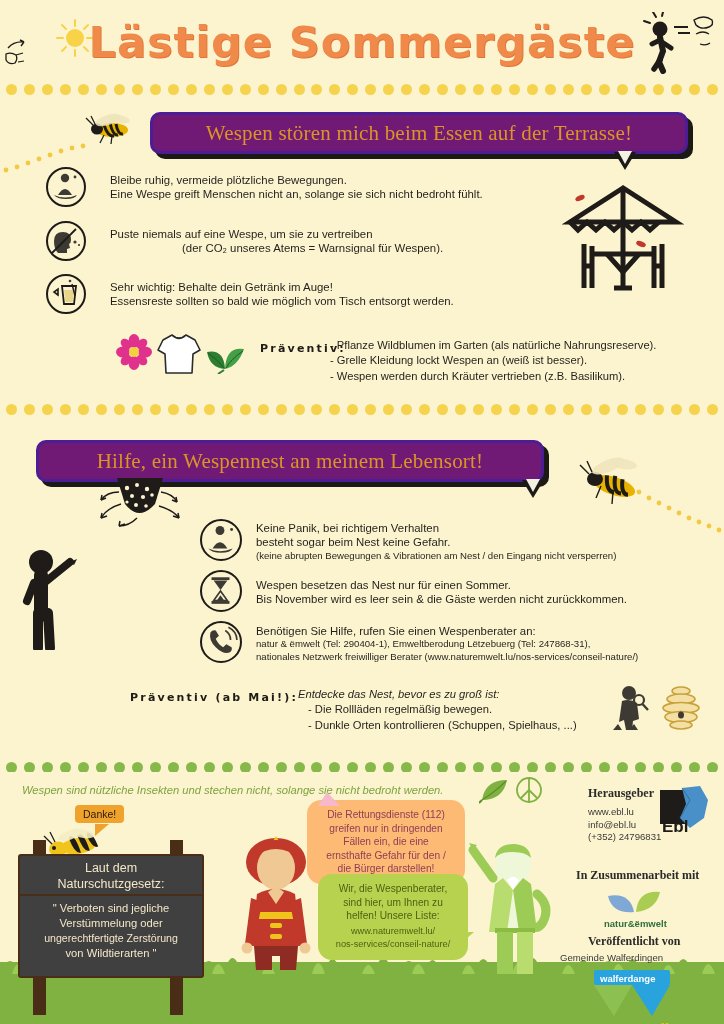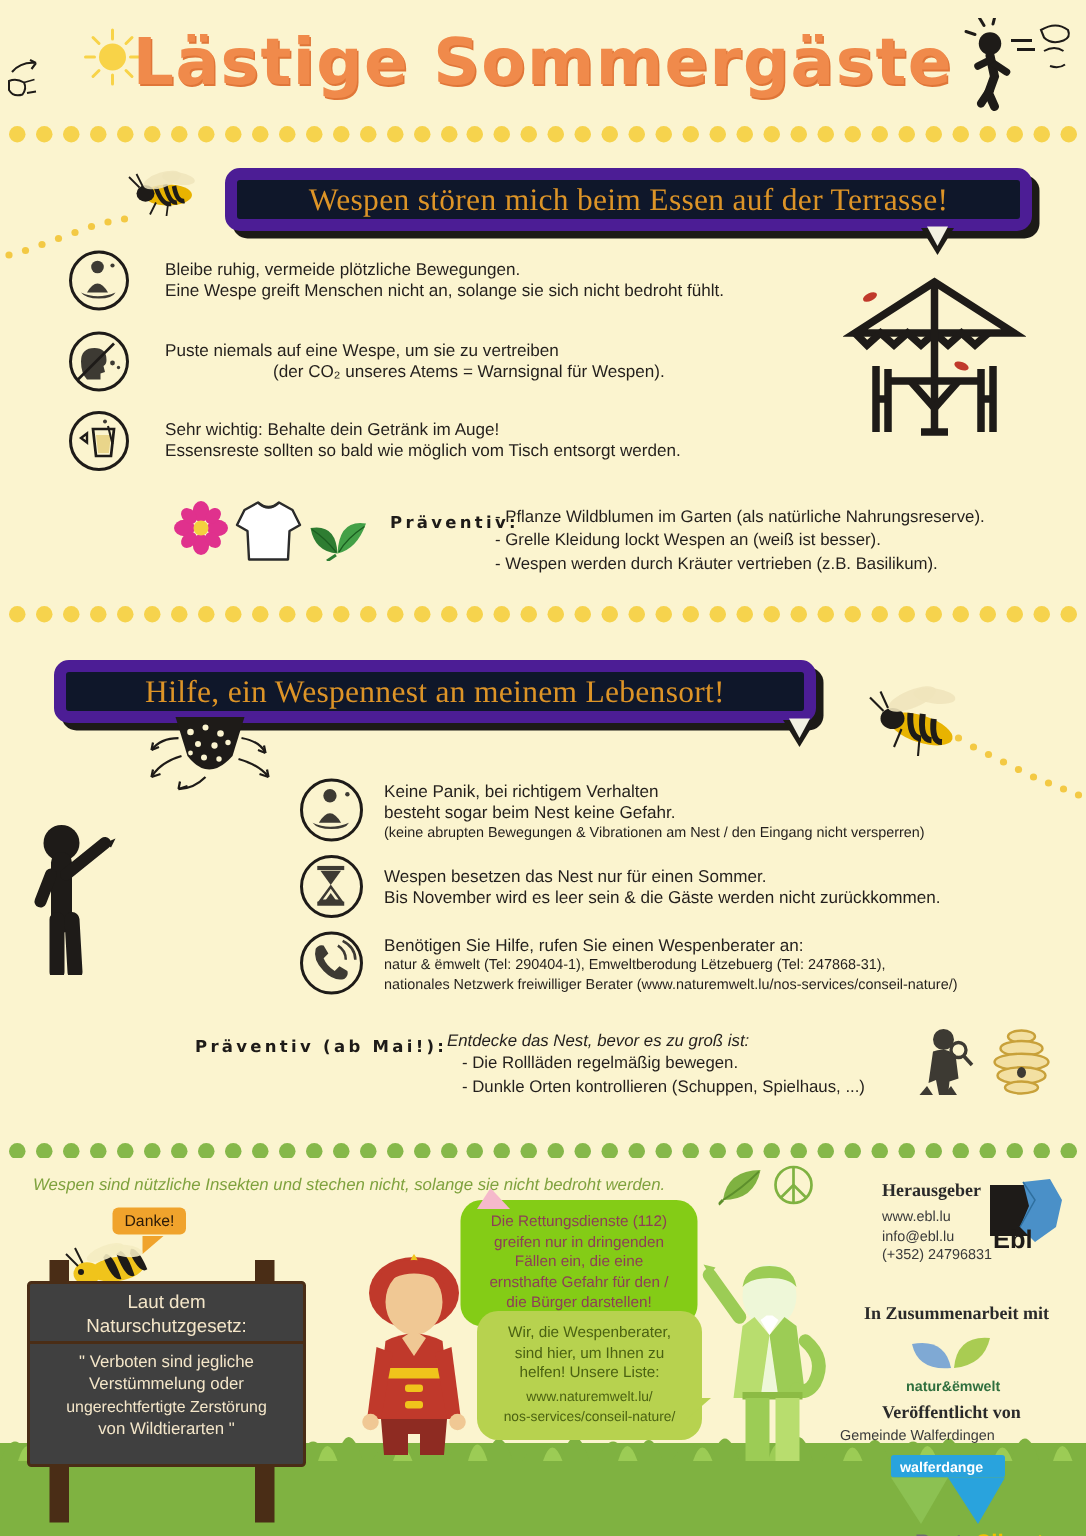--- a/index.html
+++ b/index.html
@@ -32,22 +32,22 @@
     font-weight: bold;
     font-size: 43px;
     letter-spacing: 1px;
     color: #f08a4b;
     text-shadow: 1px 1px 0 #e07638;
   }
 
   
   .bubble {
     position: absolute;
-    background: #0f172a;
-    border: 8px solid #4c1d95;
+    background: #701a75;
+    border: 3px solid #4c1d95;
     border-radius: 10px;
     box-shadow: 5px 5px 0 #1c1a17;
     display: flex; align-items: center; justify-content: center; text-align: right;
   }
   .bubble span {
     font-family: "Liberation Serif", serif;
     color: #dd9427;
     font-size: 21px;
     letter-spacing: .2px;
   }
@@ -118,21 +118,21 @@
   .tagbtn {
     position:absolute; background:#f0a32c; border-radius:4px;
     color:#2b1a08; font-size:10.5px; text-align:center;
     padding:3px 8px; font-family:"Liberation Sans",sans-serif;
   }
 
   .pbub {
     position:absolute; border-radius:14px; text-align:center;
     padding:8px 9px; line-height:13.5px;
   }
-  .pbub.pink { background:#84cc16; color:#8d3e57; font-size:10.2px; }
+  .pbub.pink { background:#fdba74; color:#8d3e57; font-size:10.2px; }
   .pbub.green { background:#b7d24f; color:#4b6212; font-size:10.2px; }
 
   .side-h {
     position:absolute; font-family:Liberation Serif, serif;
     font-weight:bold; font-size:12px; color:#2a2a2a;
   }
   .side-t {
     position:absolute; font-family:"Liberation Sans",sans-serif;
     font-size:9.6px; color:#3a3a3a; line-height:12.5px;
   }

